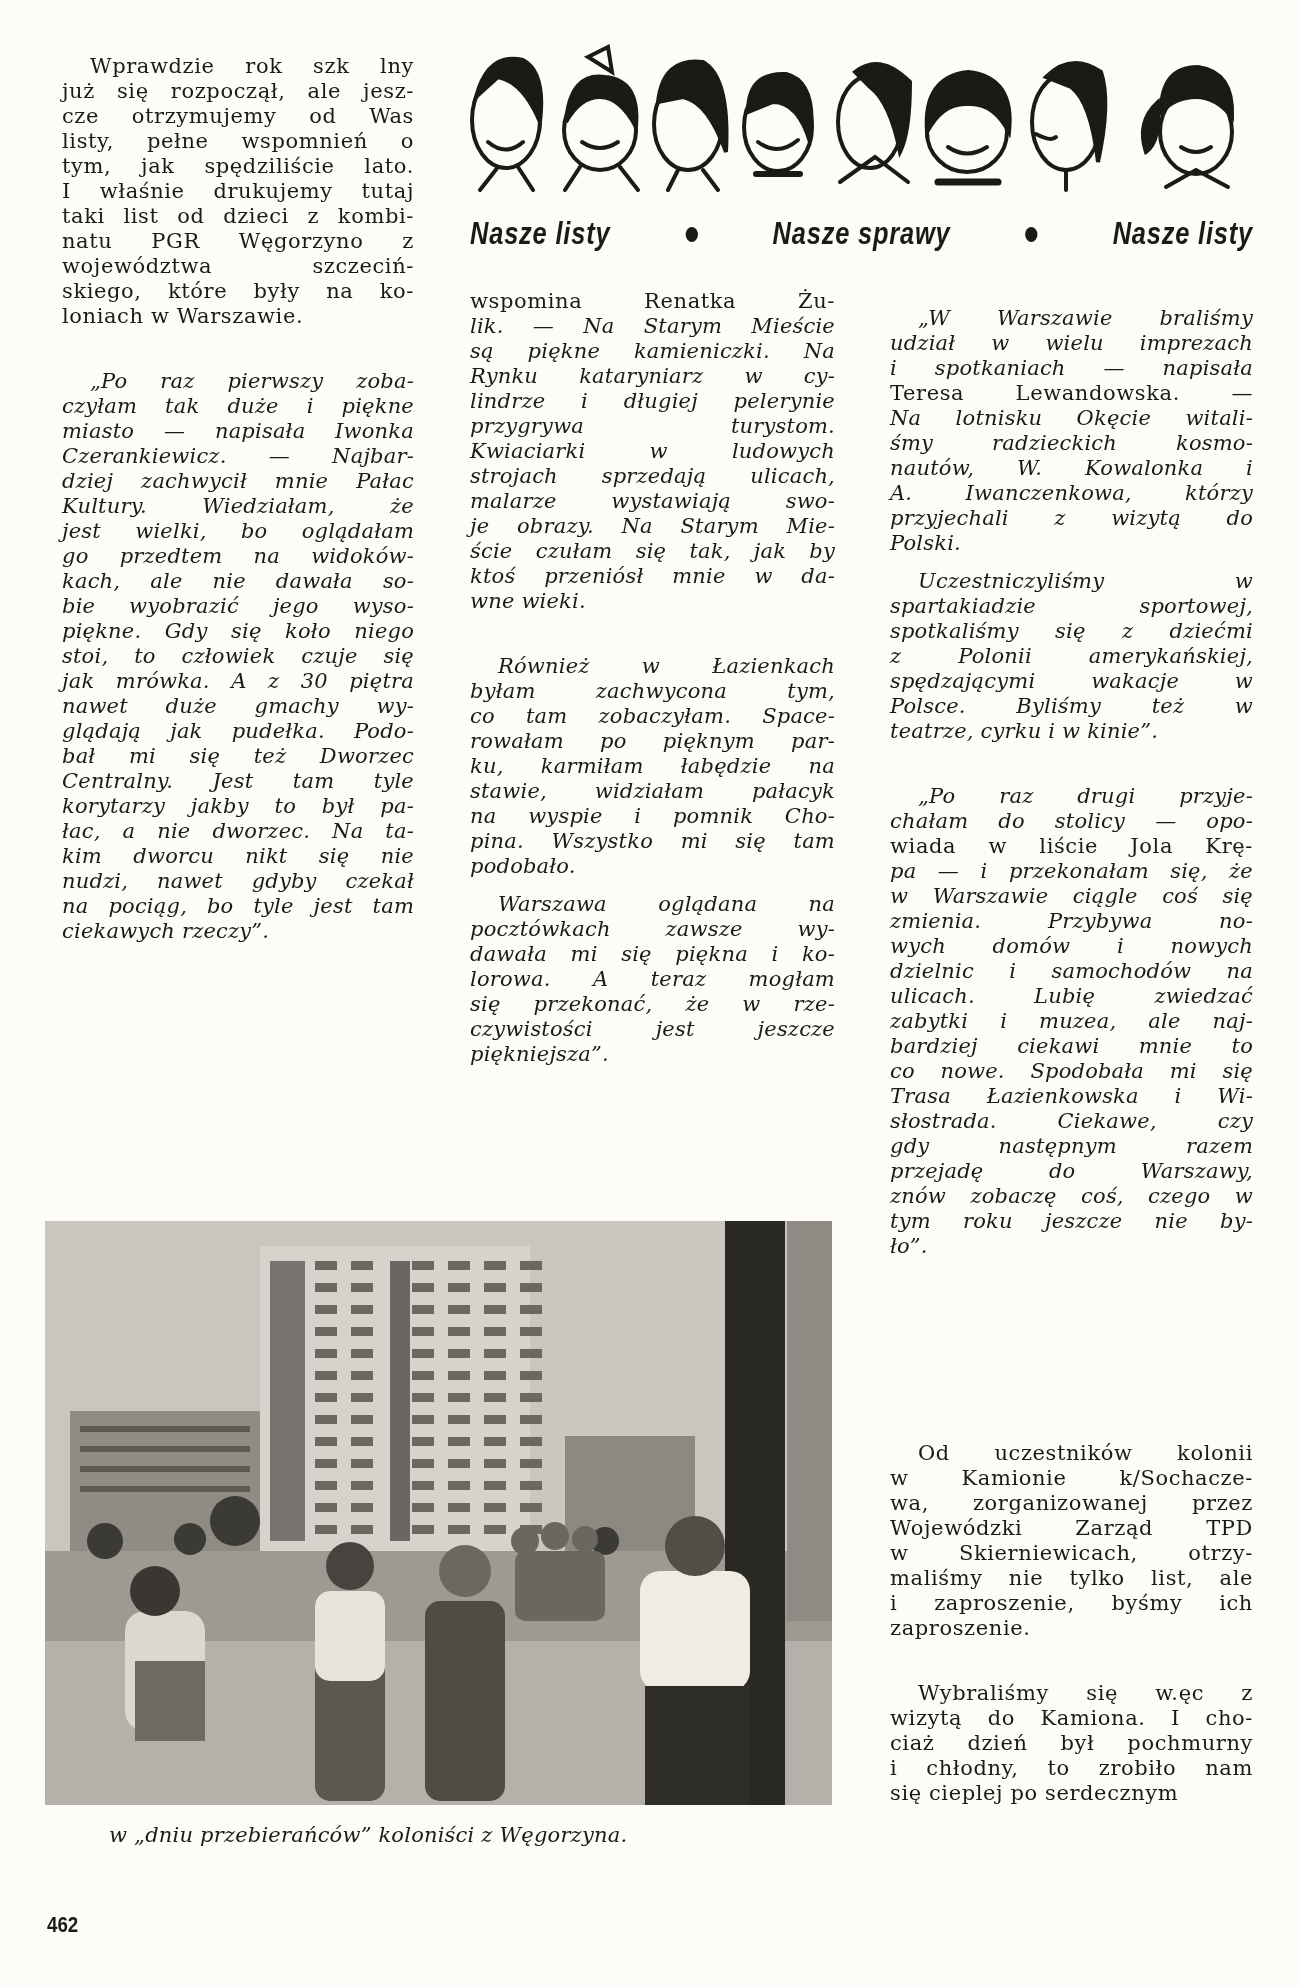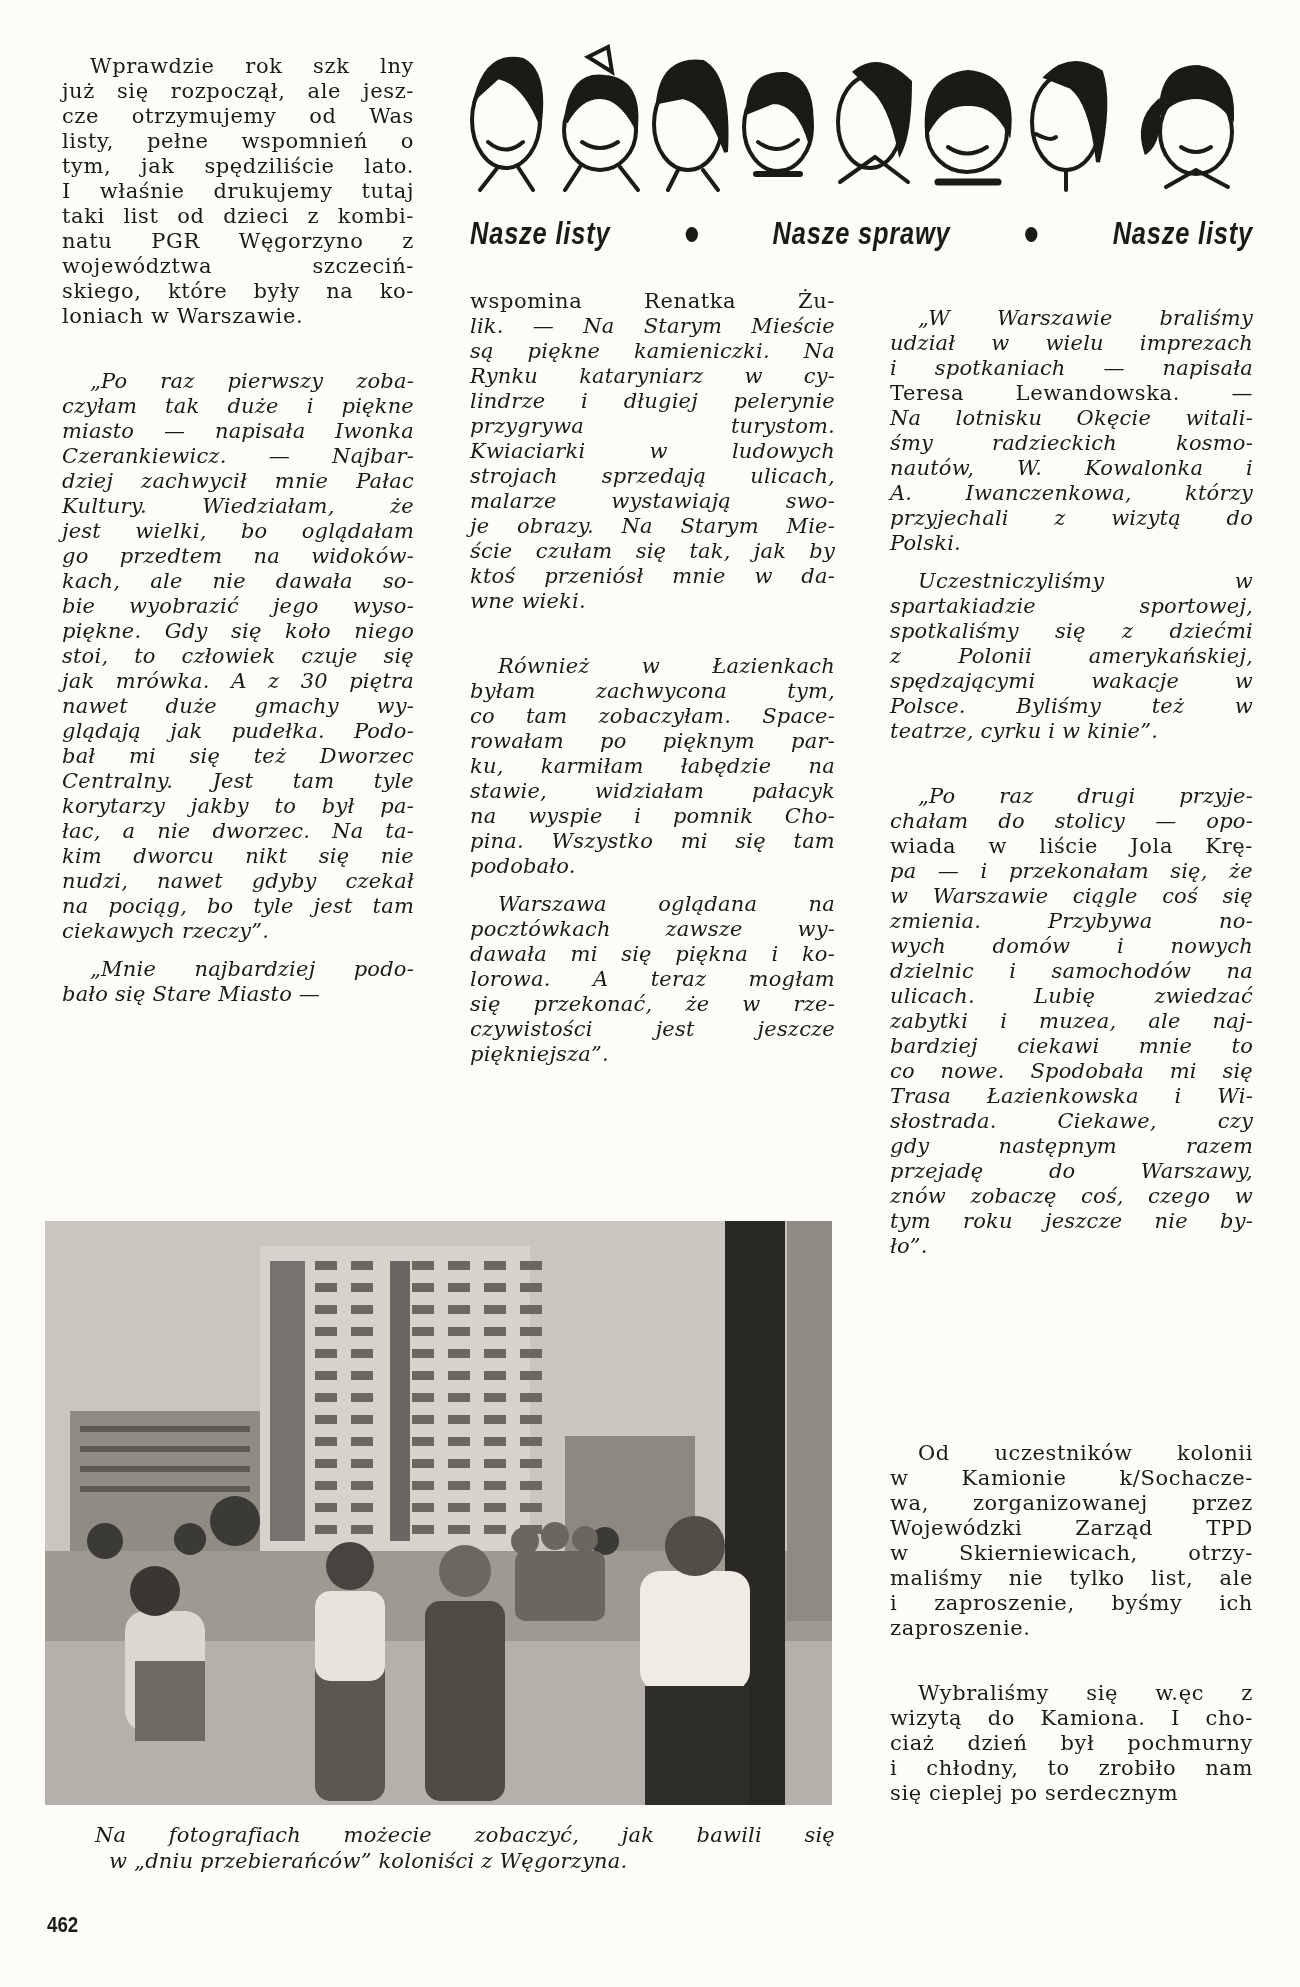--- a/index.html
+++ b/index.html
@@ -166,24 +166,20 @@
       <span class="line it">bał mi się też Dworzec</span>
       <span class="line it">Centralny. Jest tam tyle</span>
       <span class="line it">korytarzy jakby to był pa-</span>
       <span class="line it">łac, a nie dworzec. Na ta-</span>
       <span class="line it">kim dworcu nikt się nie</span>
       <span class="line it">nudzi, nawet gdyby czekał</span>
       <span class="line it">na pociąg, bo tyle jest tam</span>
       <span class="line it last">ciekawych rzeczy”.</span>
     </div>
     <div class="para-gap"></div>
-    <div>
-      <span class="line it indent">„Mnie najbardziej podo-</span>
-      <span class="line it last">bało się Stare Miasto —</span>
-    </div>
   </div>
 <div class="col" id="middle">
     <div>
       <span class="line roman">wspomina Renatka Żu-</span>
       <span class="line it">lik. — Na Starym Mieście</span>
       <span class="line it">są piękne kamieniczki. Na</span>
       <span class="line it">Rynku kataryniarz w cy-</span>
       <span class="line it">lindrze i długiej pelerynie</span>
       <span class="line it">przygrywa turystom.</span>
       <span class="line it">Kwiaciarki w ludowych</span>
@@ -391,21 +387,20 @@
         <circle cx="480" cy="320" r="14"></circle>
           <circle cx="510" cy="315" r="14"></circle>
           <circle cx="540" cy="318" r="13"></circle>
         <rect x="470" y="330" width="90" height="70" rx="10"></rect>
       </g>
     </g>
   </svg>
 </div>
 
 <div class="caption">
-  <span class="line it">Na fotografiach możecie zobaczyć, jak bawili się</span>
   <span class="line it c2">w „dniu przebierańców” koloniści z Węgorzyna.</span>
 </div>
 
 <div class="pagenum">462</div>
 
 <div class="col" id="right2">
     <div>
       <span class="line indent roman">Od uczestników kolonii</span>
       <span class="line roman">w Kamionie k/Sochacze-</span>
       <span class="line roman">wa, zorganizowanej przez</span>

